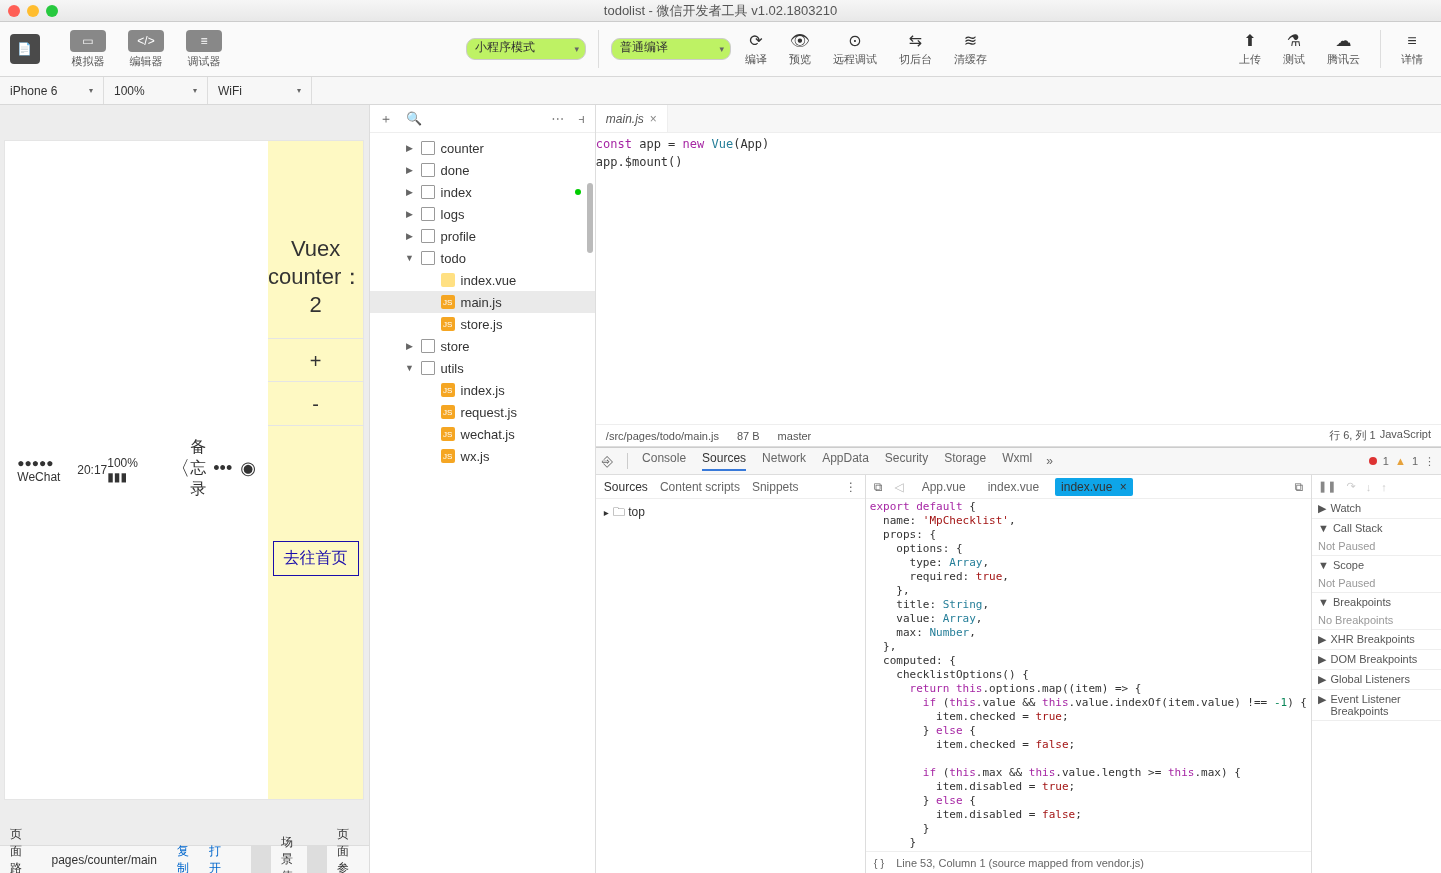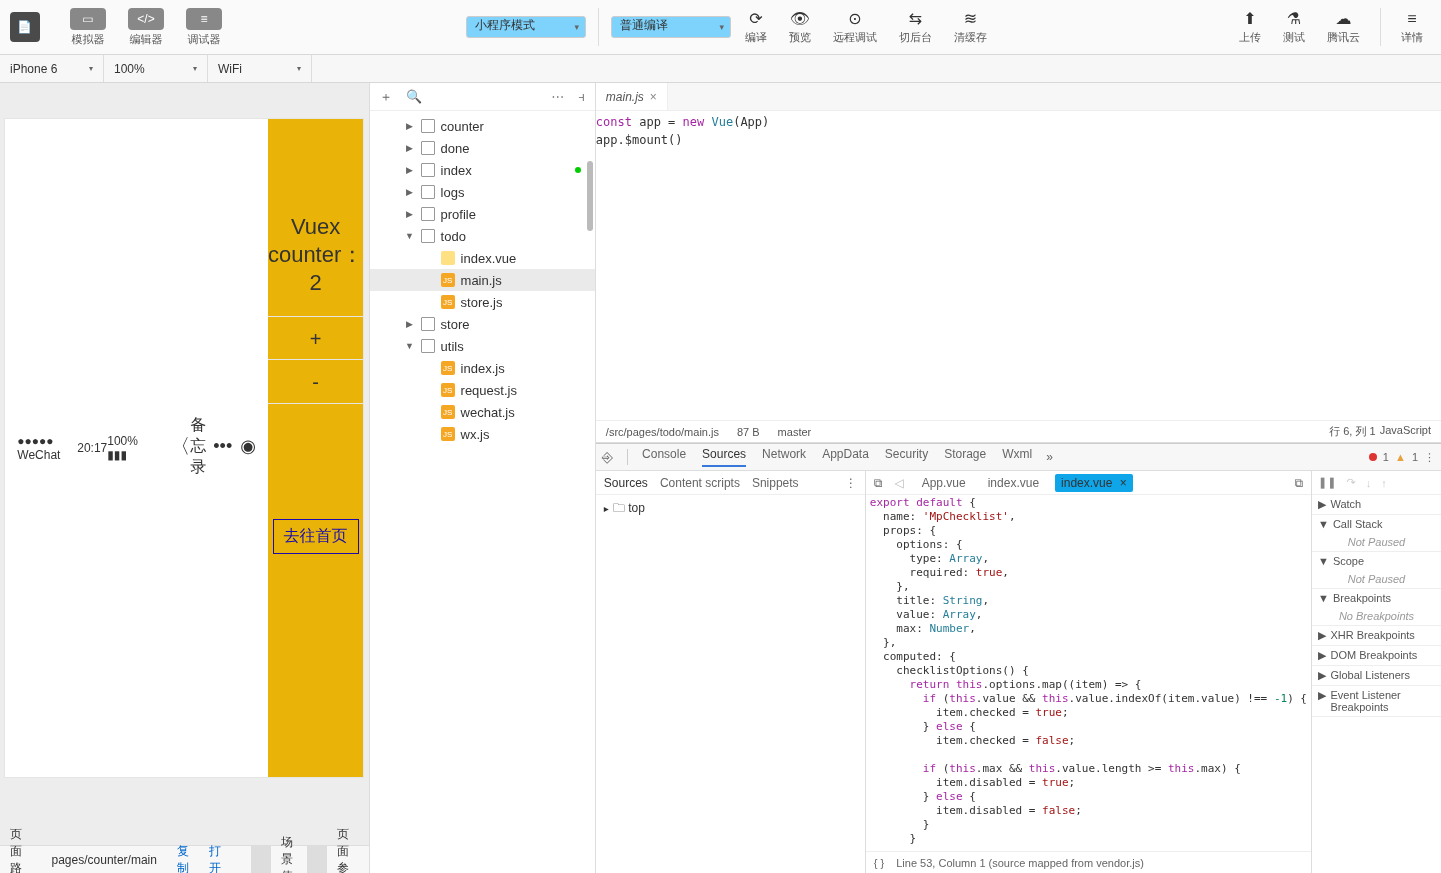--- a/index.html
+++ b/index.html
@@ -14,42 +14,42 @@
 .tl.yellow { background: #ffbd2e; }
 .tl.green { background: #27c93f; }
 .title-center { position: absolute; left: 50%; transform: translateX(-50%); font-size: 13px; color: #555; }
 
 
 .toolbar { height: 55px; border-bottom: 1px solid #d8d8d8; display: flex; align-items: center; padding: 0 10px; background: #fafafa; gap: 6px; }
 .tool-icon-only { width: 30px; height: 30px; background: #4a4a4a; border-radius: 4px; display:flex;align-items:center;justify-content:center; }
 .tool-btn { display: flex; flex-direction: column; align-items: center; gap: 2px; padding: 2px 8px; cursor: pointer; }
 .tool-btn-icon { width: 36px; height: 22px; background: #888; border-radius: 4px; display:flex;align-items:center;justify-content:center;color:#fff;font-size:12px; }
 .tool-label { font-size: 11px; color: #555; }
-.tool-select { height: 22px; border: 1px solid #ccc; border-radius: 3px; padding: 0 20px 0 8px; font-size: 12px; background: #7dd3fc; min-width: 120px; position: relative; }
+.tool-select { height: 22px; border: 1px solid #ccc; border-radius: 9px; padding: 0 20px 0 8px; font-size: 12px; background: #bef264; min-width: 120px; position: relative; }
 .caret { position: absolute; right: 6px; top: 50%; transform: translateY(-50%); font-size: 9px; color: #666; }
 .sep { width: 1px; height: 38px; background: #ddd; margin: 0 6px; }
 .spacer { flex: 1; }
 
 
 .secbar { height: 28px; border-bottom: 1px solid #d8d8d8; display: flex; align-items: center; background: #f7f7f7; font-size: 12px; }
 .sec-sel { padding: 0 10px; height: 100%; display: flex; align-items: center; border-right: 1px solid #ddd; gap: 18px; cursor: pointer; }
 .sec-sel .cdown { font-size: 8px; color: #666; }
 
 
 .main { flex: 1; display: flex; overflow: hidden; }
 
 
 .simulator { width: 463px; background: #ededed; display: flex; flex-direction: column; align-items: center; padding-top: 35px; position: relative; }
 .phone { width: 360px; height: 660px; background: #fff; border: 1px solid #e5e5e5; display: flex; flex-direction: row; }
 .statusbar { display: flex; justify-content: space-between; align-items: center; padding: 6px 12px; font-size: 12px; font-weight: 500; }
 .navbar { display: flex; justify-content: space-between; align-items: center; padding: 6px 12px 10px; font-size: 16px; }
 .nav-title { font-size: 16px; }
 .nav-back { font-size: 20px; }
 .nav-right { display:flex; gap:8px; align-items:center; font-size:18px; }
-.phone-body { flex: 1; background: #eab308; position: relative; }
+.phone-body { flex: 1; background: #fef9c3; position: relative; }
 .counter { text-align: center; font-size: 22px; margin-top: 95px; }
 .row-btn { text-align: center; height: 44px; line-height: 44px; border-top: 1px solid #e5e5e5; border-bottom: 1px solid #e5e5e5; font-size: 20px; margin-top: 20px; }
 .row-btn + .row-btn { margin-top: 0; border-top: none; }
 .goto { display: inline-block; margin: 115px auto 0; border: 1px solid #1a0dab; color: #1a0dab; padding: 6px 10px; font-size: 16px; }
 .goto-wrap { text-align: center; }
 .footbar { position: absolute; bottom: 0; left: 0; right: 0; height: 28px; display: flex; align-items: center; font-size: 12px; border-top: 1px solid #ddd; background: #f7f7f7; }
 .footbar > div { padding: 0 10px; }
 .footlink { color: #0066cc; }
 .footsep { width:1px; background:#ddd; height:100%; }
 
@@ -105,27 +105,35 @@
 .dt-gutter { width:36px; text-align:right; color:#999; padding:1px 6px 1px 0; line-height:14px; background:#f7f7f7; border-right:1px solid #eee; }
 .dt-codebody { flex:1; padding:1px 4px; line-height:14px; white-space:pre; }
 .str { color:#a31515; }
 .bool { color:#a31515; }
 .num { color:#098658; }
 .dt-status { height:22px; border-top:1px solid #eee; display:flex; align-items:center; padding:0 8px; font-size:11px; color:#666; gap:12px; }
 .dt-right { width:130px; border-left:1px solid #ddd; display:flex; flex-direction:column; font-size:11px; overflow: hidden; }
 .dt-rtop { height:24px; border-bottom:1px solid #eee; display:flex; align-items:center; gap:10px; padding:0 6px; color:#888; }
 .dt-sec { border-bottom:1px solid #eee; }
 .dt-sec-h { padding:3px 6px; color:#555; display:flex; gap:4px; }
-.dt-sec-b { padding:3px 6px; color:#999; font-style:italic; text-align:center; }
+.dt-sec-b { padding:3px 6px; color:#999; text-align:left; }
 </style>
 </head>
 <body>
 
 <div class="window">
 
+  <div class="titlebar">
+    <div class="traffic">
+      <div class="tl red"></div>
+      <div class="tl yellow"></div>
+      <div class="tl green"></div>
+    </div>
+    <div class="title-center">todolist - 微信开发者工具 v1.02.1803210</div>
+  </div>
 
   <div class="toolbar">
     <div class="tool-icon-only">📄</div>
     <div style="width:10px"></div>
     <div class="tool-btn">
         <div class="tool-btn-icon">▭</div>
         <div class="tool-label">模拟器</div>
       </div>
     <div class="tool-btn">
         <div class="tool-btn-icon">&lt;/&gt;</div>

